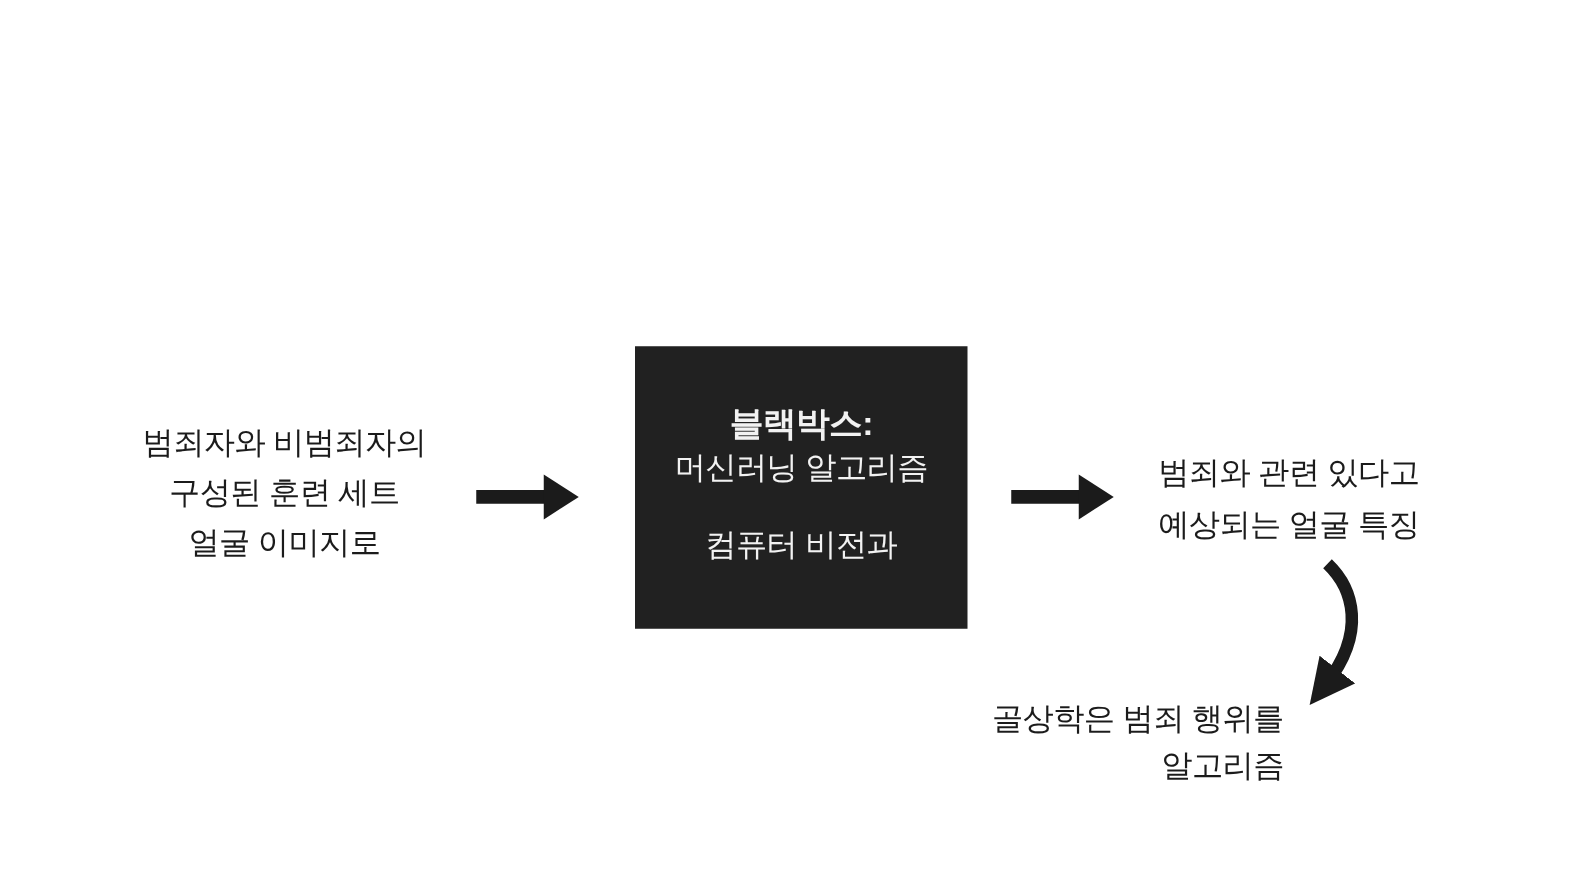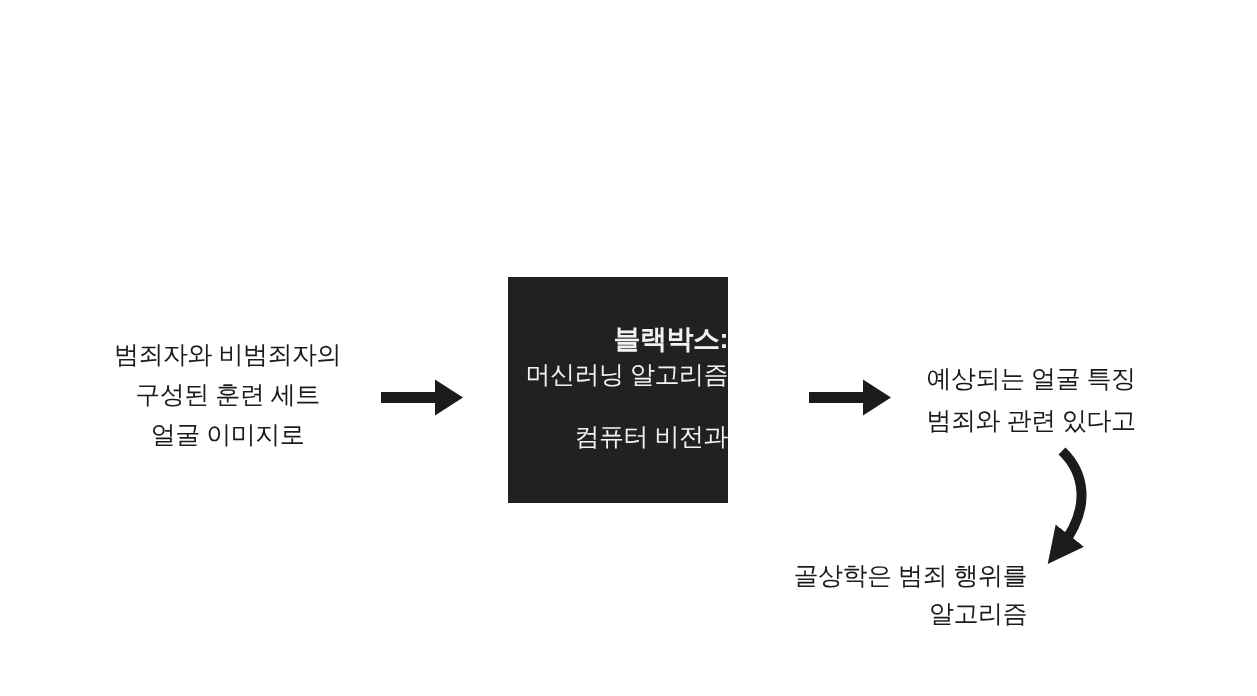--- a/index.html
+++ b/index.html
@@ -41,25 +41,25 @@
     left: 757px;
     top: 556px;
     width: 270px;
     line-height: 38px;
     text-align: right;
   }
   .black-box {
     position: absolute;
     left: 508px;
     top: 277px;
-    width: 220px;
+    width: 266px;
     height: 226px;
     background: var(--box-bg, #212121);
     color: var(--box-text, #f2f2f2);
-    text-align: right;
+    text-align: center;
     box-sizing: border-box;
   }
   .box-title {
     margin-top: 46px;
     font-size: 27px;
     font-weight: 700;
     line-height: 32px;
     letter-spacing: -0.5px;
   }
   .box-line {
@@ -100,22 +100,22 @@
     <div class="box-line">머신러닝 알고리즘</div>
     <div class="box-line first">컴퓨터 비전과</div>
   </div>
 
   <svg class="arrow-svg flow-arrow-2" viewBox="0 0 86 45" aria-hidden="true">
     <rect x="2" y="17" width="57" height="11" fill="currentColor"></rect>
     <polygon points="56,4.5 84,22.5 56,40.5" fill="currentColor"></polygon>
   </svg>
 
   <div class="text-block features-text">
+    <div>범죄와 관련 있다고</div>
     <div>예상되는 얼굴 특징</div>
-    <div>범죄와 관련 있다고</div>
   </div>
 
   <svg class="arrow-svg curved-arrow" viewBox="0 0 70 132" aria-hidden="true">
     <defs>
       <marker id="ah" viewBox="0 0 10 10" refX="4" refY="5" markerWidth="3.6" markerHeight="3.6" orient="auto">
         <path d="M 0 0 L 10 5 L 0 10 Z" fill="currentColor"></path>
       </marker>
     </defs>
     <path d="M 27 10 C 48 30, 58 65, 26 106" fill="none" stroke="currentColor" stroke-width="10" marker-end="url(#ah)"></path>
   </svg>

